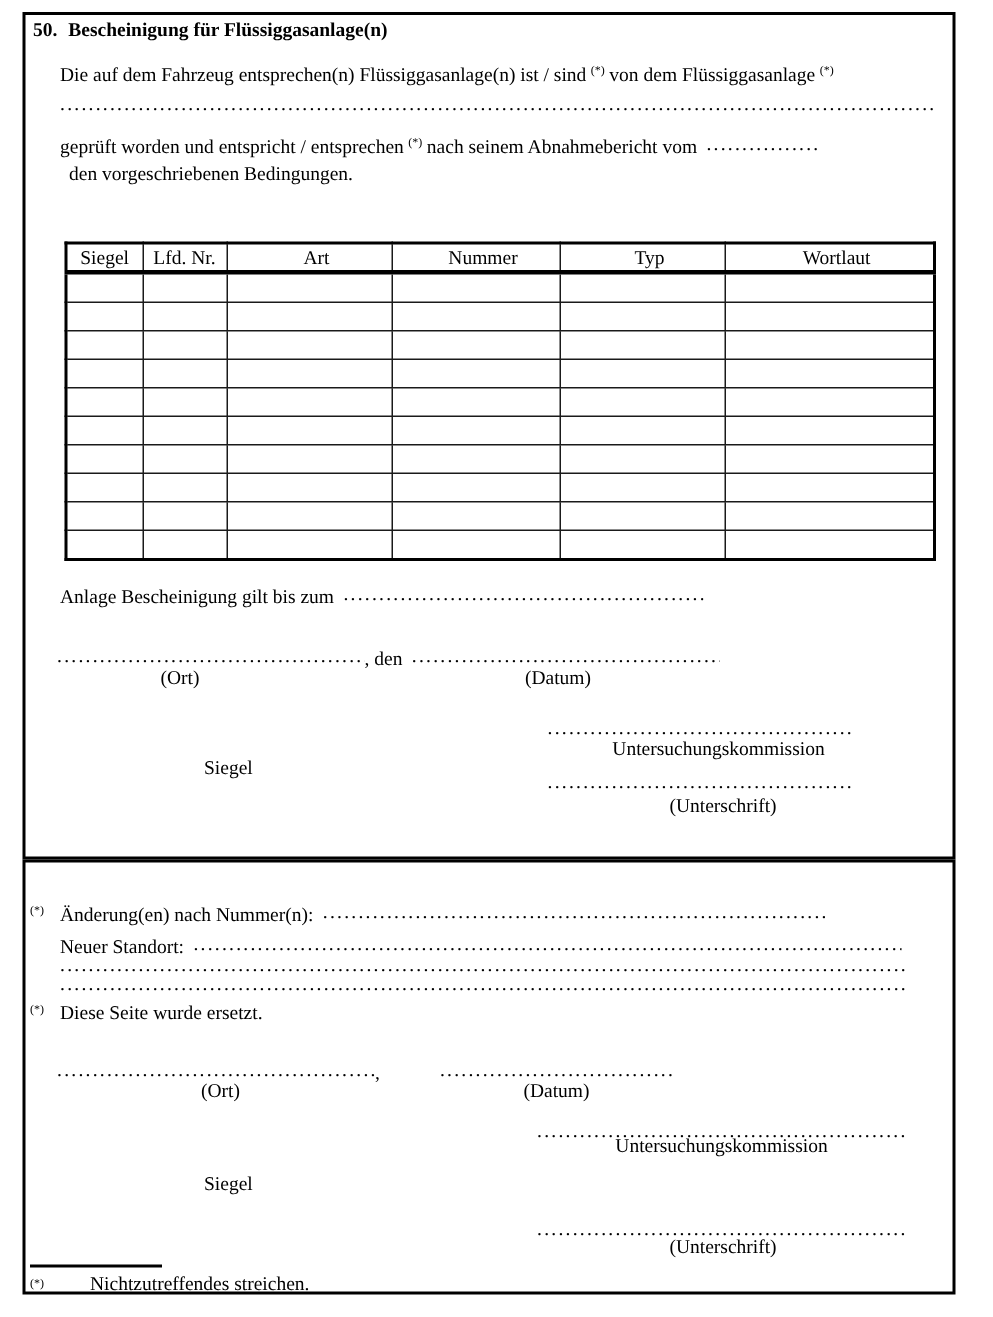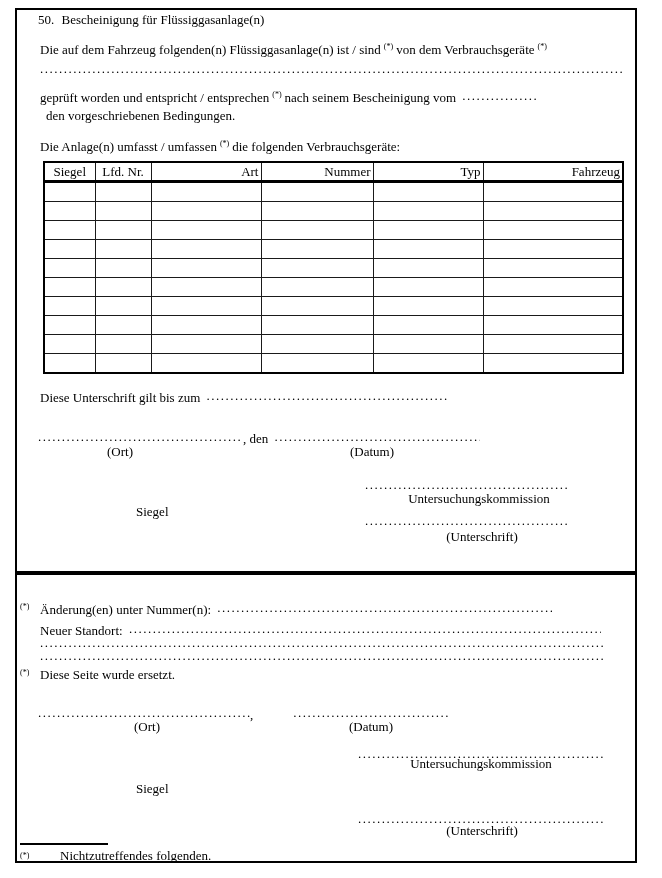--- a/index.html
+++ b/index.html
@@ -5,21 +5,21 @@
   html,body { margin:0; padding:0; background:#fff; }
   .page {
     position:relative; width:662px; height:878px; background:#fff;
     font-family:"Liberation Serif","DejaVu Serif",serif;
     font-size:13px; color:#000; overflow:hidden;
   }
   .box { position:absolute; box-sizing:border-box; border:2px solid #000; }
   .box1 { left:15px; top:8px;   width:622px; height:565px; }
   .box2 { left:15px; top:573px; width:622px; height:290px; }
   .abs { position:absolute; white-space:nowrap; line-height:16px; }
-  .bold { font-weight:normal;margin-left:16px; }
+  .bold { font-weight:bold; }
   .ctr { text-align:center; white-space:nowrap; }
   .sm { font-size:13px; }
   .mark { font-size:8px; vertical-align:5px; margin:0 3px; letter-spacing:0; }
   .mark-abs { position:absolute; font-size:8px; line-height:10px; }
   .leader {
     display:inline-block; overflow:hidden; white-space:nowrap;
     height:14px; line-height:14px; vertical-align:-1px;
     letter-spacing:1.5px; margin-left:3px;
   }
   .ml0 { margin-left:0; }
@@ -29,77 +29,74 @@
   .spacer { display:inline-block; width:40px; }
   .rule { position:absolute; background:#000; }
   table.devices {
     position:absolute; left:26px; top:151px; width:579px;
     border-collapse:collapse; table-layout:fixed;
     border:2px solid #000;
   }
   table.devices th, table.devices td { border:1px solid #1a1a1a; padding:0 2px; }
   table.devices thead th {
     border-bottom:3px solid #000; font-weight:normal; font-size:13px;
-    height:17px; text-align:right; padding-left:12px;
+    height:17px; text-align:center; padding-left:12px;
   }
   table.devices thead th.cth { text-align:center; padding-left:2px; }
   table.devices tbody td { height:18px; }
   col.c1{width:51px} col.c2{width:56px} col.c3{width:110px}
   col.c4{width:112px} col.c5{width:110px} col.c6{width:140px}
 </style>
 </head>
 <body>
 
 <div class="page">
 
   <div class="box box1">
 
     <div class="abs bold" style="left:5px; top:2px;">
       <span>50.</span>
       <span style="margin-left:4px;">Bescheinigung für Flüssiggasanlage(n)</span>
     </div>
 
     <div class="abs" style="left:23px; top:29px;">
-      <span>Die auf dem Fahrzeug folgenden(n) Flüssiggasanlage(n) ist / sind</span><sup class="mark">(*)</sup><span>von dem Verbrauchsgeräte</span><sup class="mark">(*)</sup>
+      <span>Die auf dem Fahrzeug entsprechen(n) Flüssiggasanlage(n) ist / sind</span><sup class="mark">(*)</sup><span>von dem Flüssiggasanlage</span><sup class="mark">(*)</sup>
     </div>
 
     <div class="abs" style="left:23px; top:52px;">
       <span class="leader w582 ml0">................................................................................................................................................................................................................................................................................................................................................................................................................</span>
     </div>
 
     <div class="abs" style="left:23px; top:77px;">
-      <span>geprüft worden und entspricht / entsprechen</span><sup class="mark">(*)</sup><span>nach seinem Bescheinigung vom</span>
+      <span>geprüft worden und entspricht / entsprechen</span><sup class="mark">(*)</sup><span>nach seinem Abnahmebericht vom</span>
       <span class="leader w75">................................................................................................................................................................................................................................................................................................................................................................................................................</span>
     </div>
 
     <div class="abs" style="left:29px; top:98px;">
       <span>den vorgeschriebenen Bedingungen.</span>
     </div>
 
-    <div class="abs" style="left:23px; top:126px;">
-      <span>Die Anlage(n) umfasst / umfassen</span><sup class="mark">(*)</sup><span>die folgenden Verbrauchsgeräte:</span>
-    </div>
 
     <table class="devices">
       <colgroup>
         <col class="c1">
           <col class="c2">
           <col class="c3">
           <col class="c4">
           <col class="c5">
           <col class="c6">
       </colgroup>
       <thead>
         <tr>
           <th class="cth">Siegel</th>
           <th class="cth">Lfd. Nr.</th>
           <th>Art</th>
           <th>Nummer</th>
           <th>Typ</th>
-          <th>Fahrzeug</th>
+          <th>Wortlaut</th>
         </tr>
       </thead>
       <tbody>
 
       <tr>
           <td></td>
           <td></td>
           <td></td>
           <td></td>
           <td></td>
@@ -174,21 +171,21 @@
           <td></td>
           <td></td>
           <td></td>
           <td></td>
           <td></td>
         </tr>
         </tbody>
     </table>
 
     <div class="abs" style="left:23px; top:379px;">
-      <span>Diese Unterschrift gilt bis zum</span>
+      <span>Anlage Bescheinigung gilt bis zum</span>
       <span class="leader w240">................................................................................................................................................................................................................................................................................................................................................................................................................</span>
     </div>
 
     <div class="abs" style="left:21px; top:420px;">
       <span class="leader w205 ml0">................................................................................................................................................................................................................................................................................................................................................................................................................</span><span>, den</span>
       <span class="leader w205">................................................................................................................................................................................................................................................................................................................................................................................................................</span>
     </div>
     <div class="abs ctr sm" style="left:78px; top:434px; width:50px;">(Ort)</div>
     <div class="abs ctr sm" style="left:320px; top:434px; width:70px;">(Datum)</div>
 
@@ -203,21 +200,21 @@
       <span class="leader w205 ml0">................................................................................................................................................................................................................................................................................................................................................................................................................</span>
     </div>
     <div class="abs ctr sm" style="left:400px; top:519px; width:130px;">(Unterschrift)</div>
 
   </div>
 
   <div class="box box2">
 
     <sup class="mark-abs" style="left:3px; top:27px;">(*)</sup>
     <div class="abs" style="left:23px; top:26px;">
-      <span>Änderung(en) unter Nummer(n):</span>
+      <span>Änderung(en) nach Nummer(n):</span>
       <span class="leader w335">................................................................................................................................................................................................................................................................................................................................................................................................................</span>
     </div>
 
     <div class="abs" style="left:23px; top:47px;">
       <span>Neuer Standort:</span>
       <span class="leader w472">................................................................................................................................................................................................................................................................................................................................................................................................................</span>
     </div>
 
     <div class="abs" style="left:23px; top:61px;">
       <span class="leader w565 ml0">................................................................................................................................................................................................................................................................................................................................................................................................................</span>
@@ -244,17 +241,17 @@
 
     <div class="abs sm" style="left:119px; top:206px;">Siegel</div>
 
     <div class="abs" style="left:341px; top:237px;">
       <span class="leader w246 ml0">................................................................................................................................................................................................................................................................................................................................................................................................................</span>
     </div>
     <div class="abs ctr sm" style="left:400px; top:248px; width:130px;">(Unterschrift)</div>
 
     <div class="rule" style="left:3px; top:268px; width:88px; height:2px;"></div>
     <sup class="mark-abs" style="left:3px; top:276px;">(*)</sup>
-    <div class="abs sm" style="left:43px; top:274px; line-height:13px;">Nichtzutreffendes folgenden.</div>
+    <div class="abs sm" style="left:43px; top:274px; line-height:13px;">Nichtzutreffendes streichen.</div>
 
   </div>
 
 </div>
 
 </body></html>

